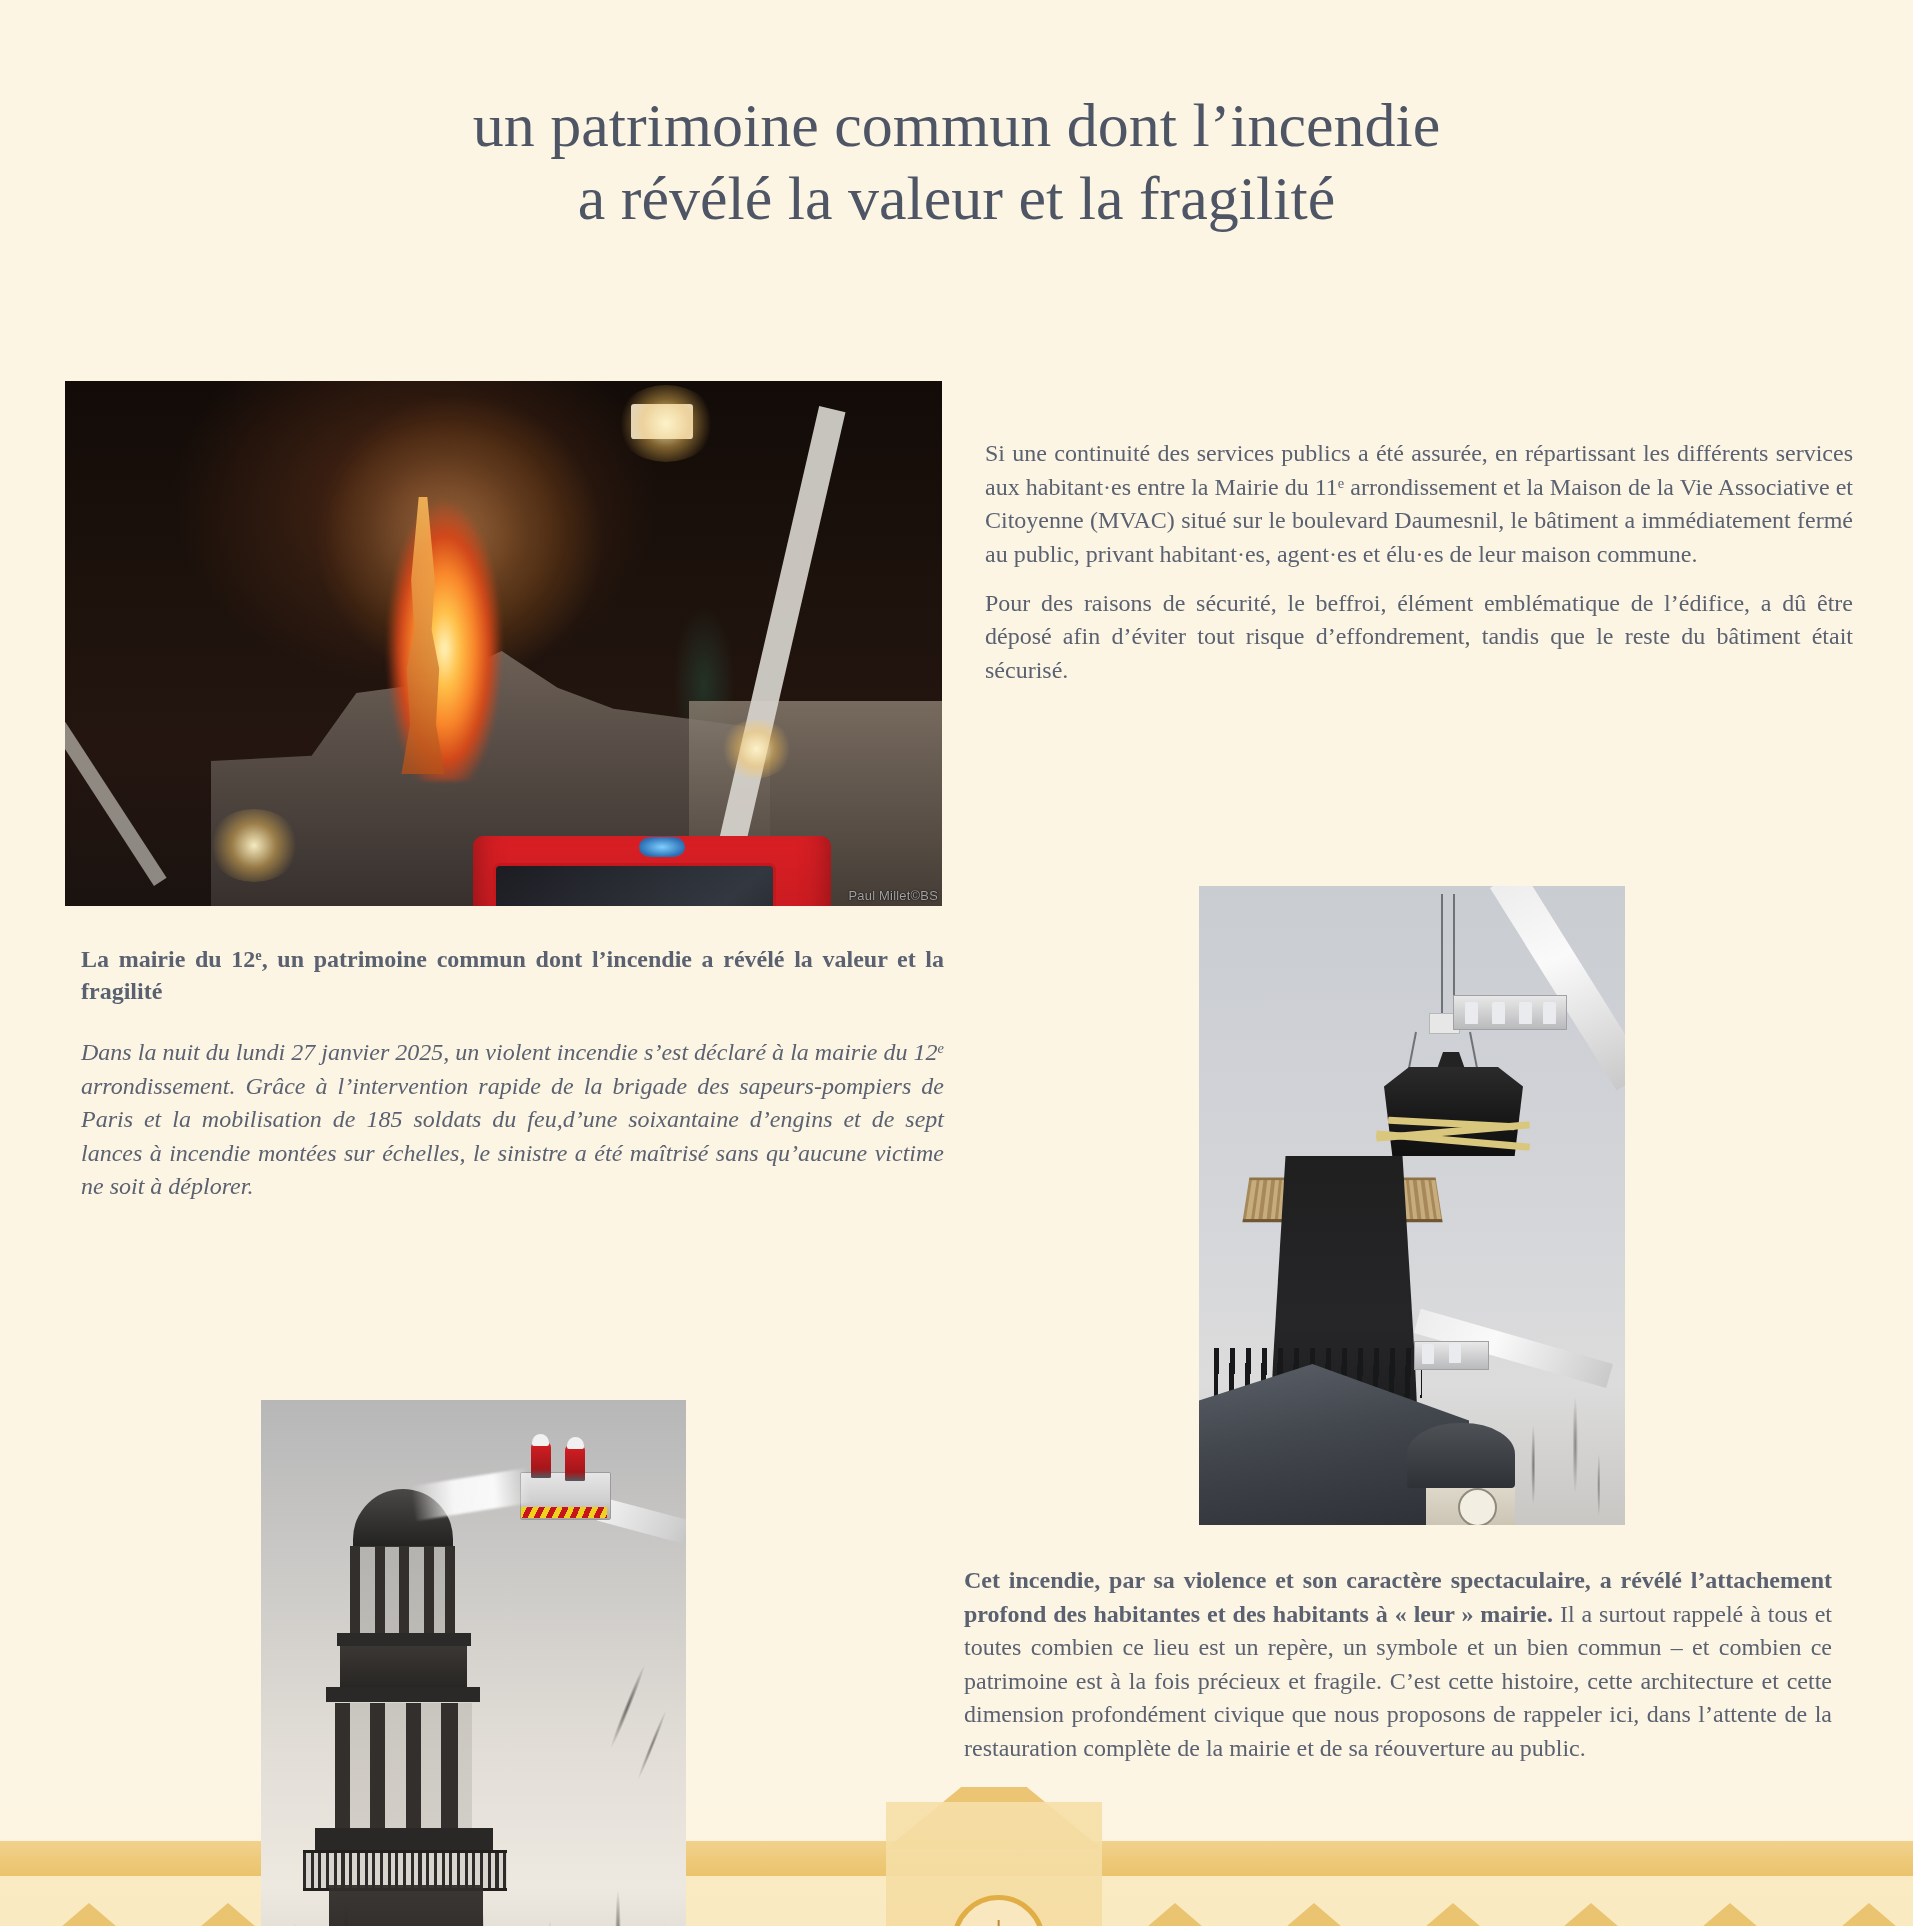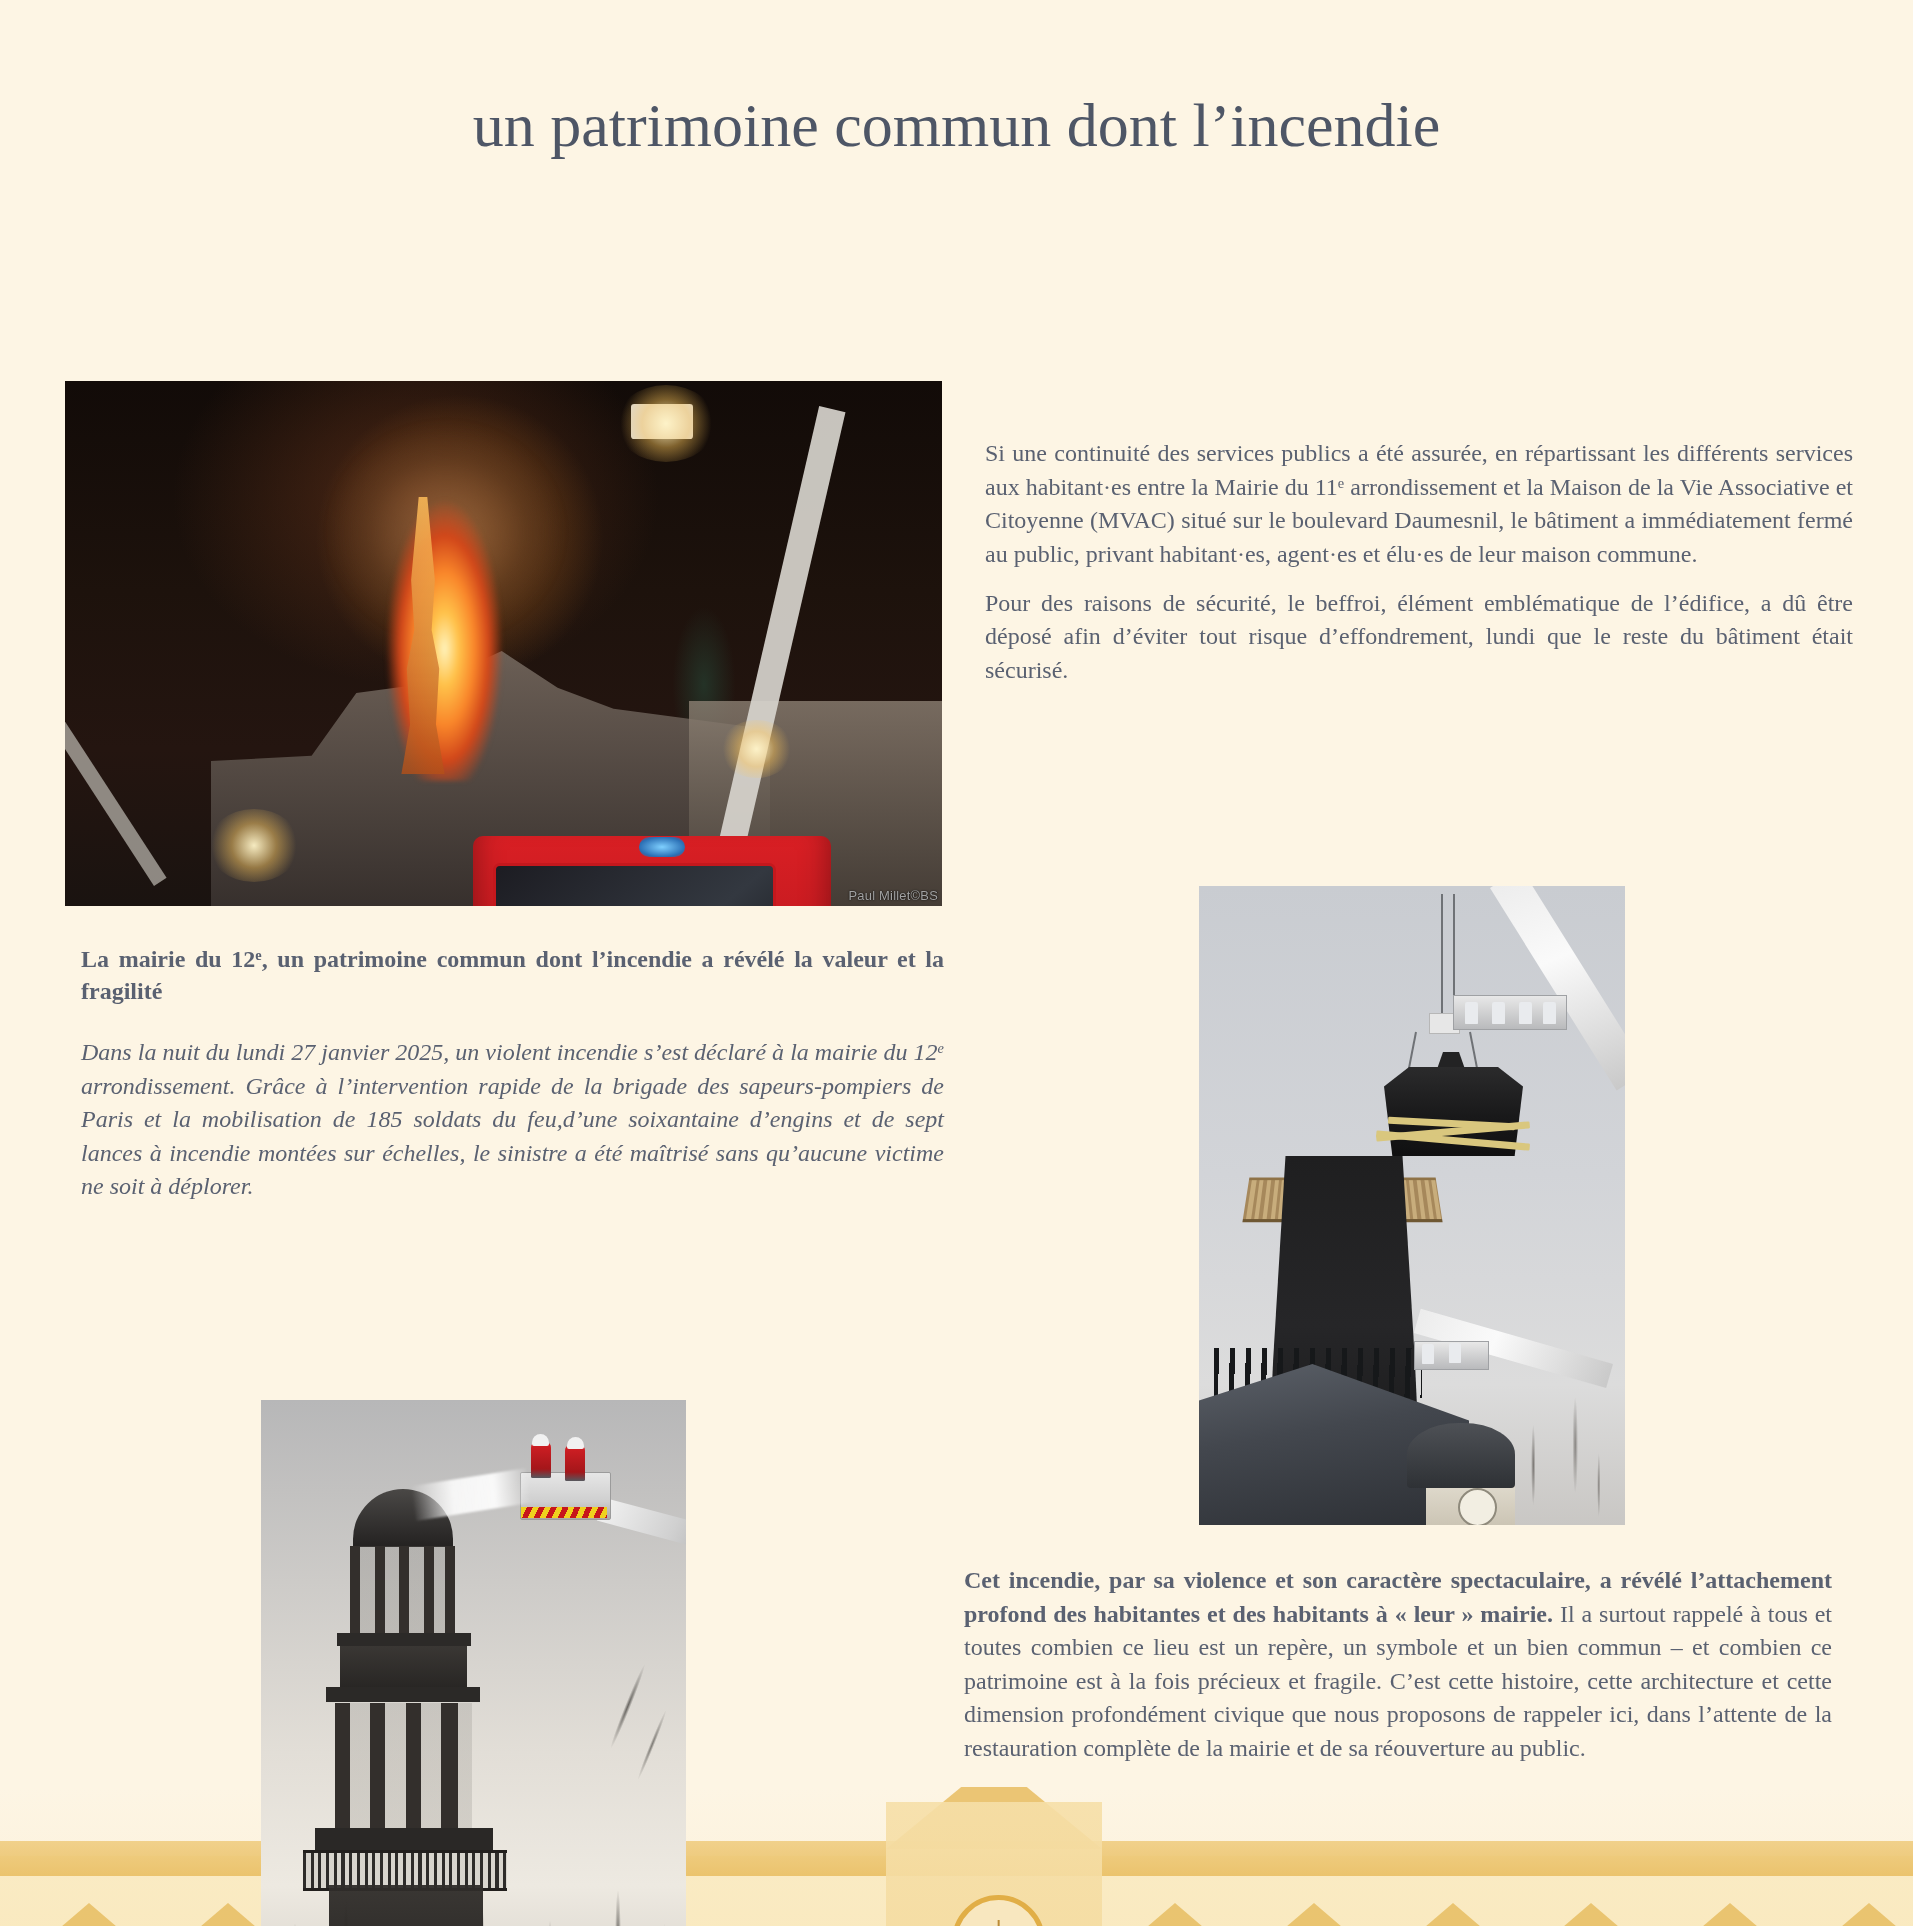--- a/index.html
+++ b/index.html
@@ -482,20 +482,21 @@
   <div class="fc-pediment" style="left:331px;top:116px"></div>
   <div class="fc-pediment" style="left:470px;top:116px"></div>
   <div class="fc-pediment" style="left:609px;top:116px"></div>
 
 </div>
 
 <div id="content">
 
   <div class="title-block">
     <div class="title-line2">un patrimoine commun dont l’incendie</div>
+    <div class="title-line3">a révélé la valeur et la fragilité</div>
   </div>
 
   <div class="photo" id="photo-fire">
     <div class="fire-sky"></div>
     <div class="fire-smoke"></div>
     <div class="fire-tree"></div>
     <div class="fire-building"></div>
     <div class="fire-building2"></div>
     <div class="fire-flame"></div>
     <div class="fire-spire"></div>
@@ -566,21 +567,21 @@
     <div class="bf-ff" style="left:304px;top:45px"></div>
     <div class="bf-helmet" style="left:306px;top:37px"></div>
     <div class="bf-water"></div>
     <div class="bf-branch-r"></div>
     <div class="bf-brush"></div>
   </div>
 
   <div class="col-text" id="right-col-top">
     <p><span>Si une continuité des services publics a été assurée,
 en répartissant les différents services aux habitant·es entre la Mairie du 11</span><sup>e</sup><span> arrondissement et la Maison de la Vie Associative et Citoyenne (MVAC) situé sur le boulevard Daumesnil, le bâtiment a immédiatement fermé au public, privant habitant·es, agent·es et élu·es de leur maison commune.</span></p>
-    <p>Pour des raisons de sécurité, le beffroi, élément emblématique de l’édifice, a dû être déposé afin d’éviter tout risque d’effondrement, lundi que le reste du bâtiment était sécurisé.</p>
+    <p>Pour des raisons de sécurité, le beffroi, élément emblématique de l’édifice, a dû être déposé afin d’éviter tout risque d’effondrement, tandis que le reste du bâtiment était sécurisé.</p>
   </div>
 
   <div class="col-text" id="left-caption">
     <p><span>La mairie du 12</span><sup>e</sup><span>, un patrimoine commun dont l’incendie a révélé la valeur et la fragilité</span></p>
   </div>
 
   <div class="col-text" id="left-body">
     <p><span>Dans la nuit du lundi 27 janvier 2025, un violent incendie s’est déclaré à la mairie du 12</span><sup>e</sup><span> arrondissement. Grâce à l’intervention rapide de la brigade des sapeurs-pompiers de Paris et la mobilisation de 185 soldats du feu,d’une soixantaine d’engins et de sept lances à incendie montées sur échelles, le sinistre a été maîtrisé sans qu’aucune victime ne soit à déplorer.</span></p>
   </div>
 

